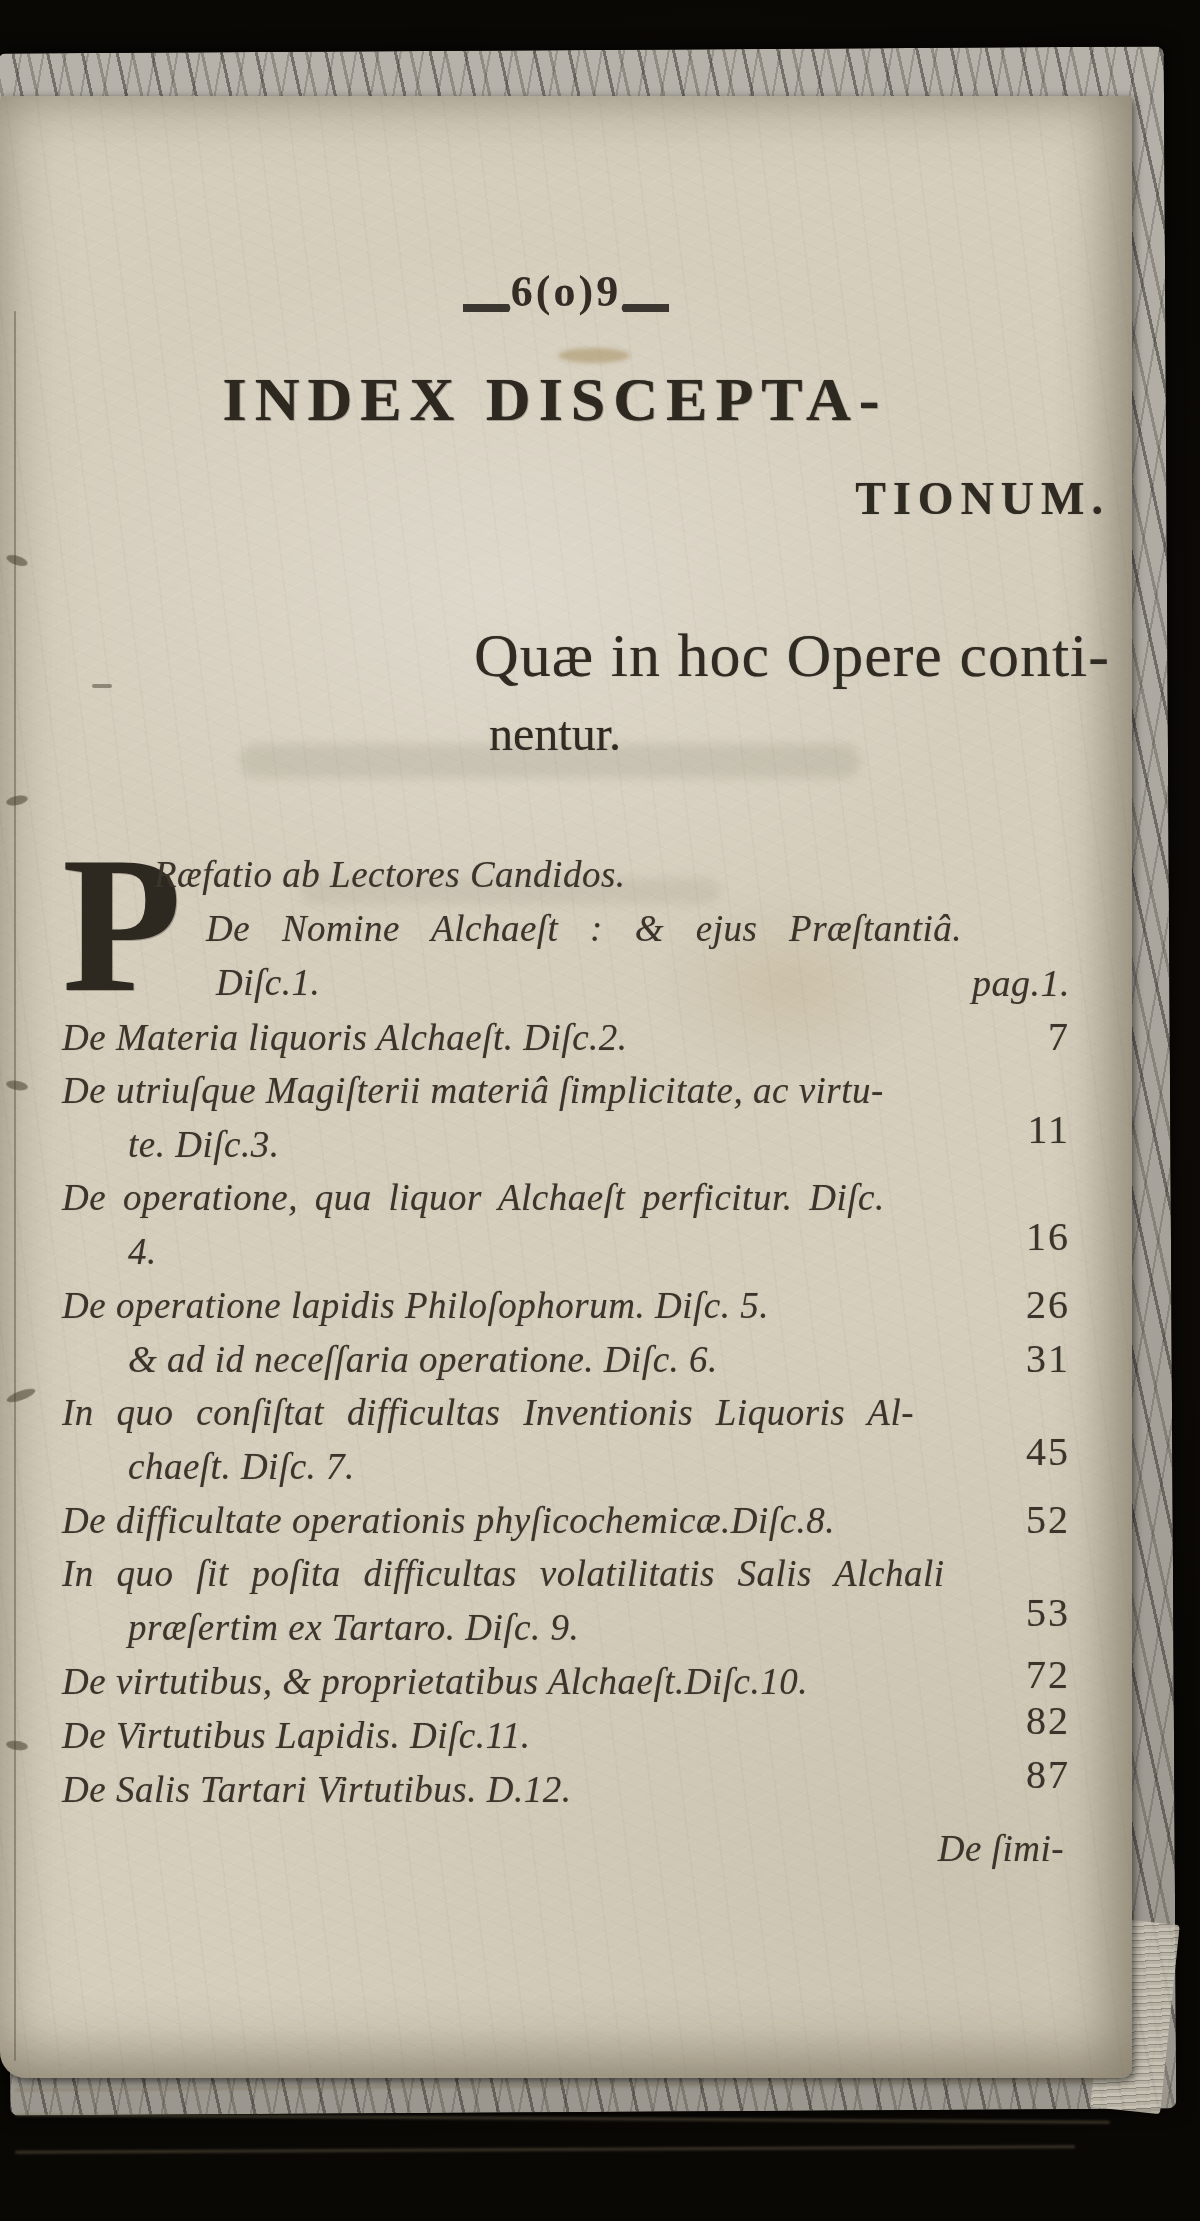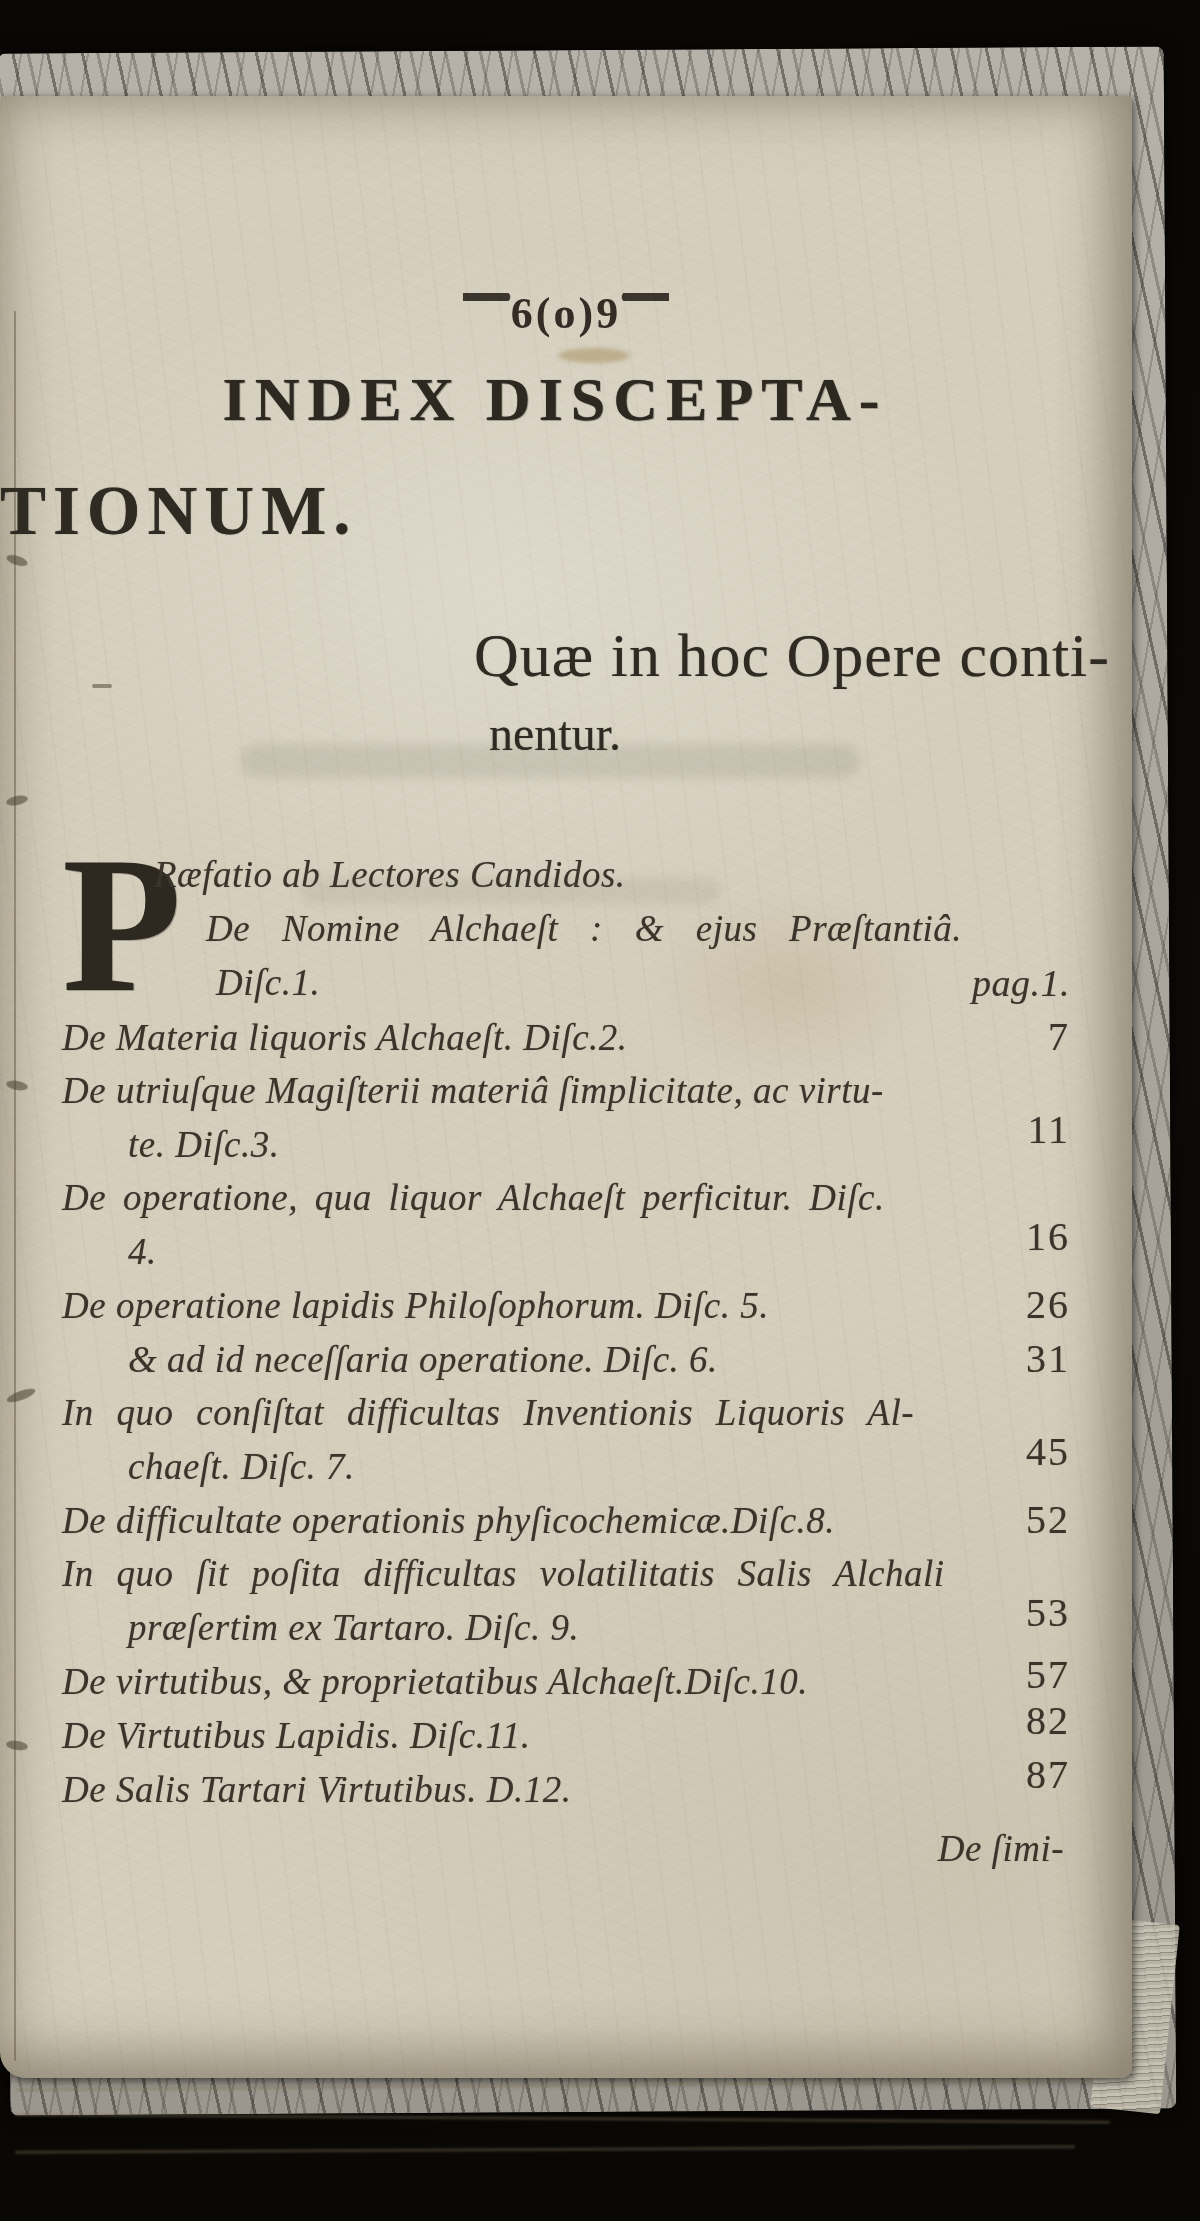--- a/index.html
+++ b/index.html
@@ -53,33 +53,33 @@
   .stain-mid{position:absolute;left:640px;top:790px;width:300px;height:200px;border-radius:50%;background:radial-gradient(ellipse,rgba(176,154,112,.25),transparent 65%);filter:blur(6px);}
   .bleed-a{position:absolute;left:240px;top:648px;width:620px;height:34px;border-radius:18px;background:rgba(102,96,80,.14);filter:blur(5px);}
   .bleed-b{position:absolute;left:300px;top:782px;width:420px;height:26px;border-radius:14px;background:rgba(102,96,80,.10);filter:blur(5px);}
   .stray-dash{position:absolute;left:92px;top:588px;width:20px;height:4px;background:rgba(70,62,48,.5);border-radius:2px;}
   .crease{position:absolute;left:15px;height:3px;background:rgba(128,116,90,.38);filter:blur(1px);border-radius:2px;}
   .crease.c1{top:1988px;width:1080px;transform:rotate(-.5deg);}
   .crease.c2{top:2021px;width:1095px;transform:rotate(.4deg);}
   .crease.c3{top:2052px;width:1060px;transform:rotate(-.3deg);}
   
   .ornament{position:absolute;left:0;top:170px;width:1132px;text-align:center;font-size:44px;letter-spacing:3px;color:#332d25;font-weight:700;}
-  .ornament-inner{display:inline-flex;align-items:flex-start;gap:0;}
+  .ornament-inner{display:inline-flex;align-items:flex-end;gap:0;}
   .fleuron{display:inline-block;width:52px;height:18px;position:relative;
     background:
       radial-gradient(circle at 12% 50%, #2e2a23 5px, transparent 6px),
       radial-gradient(circle at 38% 50%, #2e2a23 7px, transparent 8px),
       radial-gradient(ellipse 14px 5px at 72% 50%, #2e2a23 60%, transparent 70%),
       linear-gradient(90deg, transparent 0 8%, #2e2a23 8% 92%, transparent 92%);
     background-size:100% 8px;background-position:center;background-repeat:no-repeat,no-repeat,no-repeat,no-repeat;
     border-radius:8px;opacity:.92;}
   .fleuron.left{transform:scaleX(-1);}
   
   .title1{position:absolute;left:0;top:268px;width:1110px;text-align:center;font-size:62px;font-weight:700;letter-spacing:8px;color:#2d2820;text-shadow:0 0 1px rgba(45,40,32,.7), 1px 1px 0 rgba(45,40,32,.25);}
-  .title2{position:absolute;left:0;top:376px;width:1110px;text-align:left;font-size:69px;font-weight:700;letter-spacing:7px;color:#2f2a22;text-shadow:0 0 1px rgba(45,40,32,.6);}
+  .title2{position:absolute;left:0;top:376px;width:1110px;text-align:right;font-size:46px;font-weight:700;letter-spacing:7px;color:#2f2a22;text-shadow:0 0 1px rgba(45,40,32,.6);}
   .subtitle1{position:absolute;left:0;top:524px;width:1110px;text-align:right;font-size:62px;font-weight:400;color:#2f2a22;letter-spacing:1px;text-shadow:0 0 1px rgba(45,40,32,.5);}
   .subtitle2{position:absolute;left:0;top:610px;width:1110px;text-align:center;font-size:48px;font-weight:400;color:#2f2a22;text-shadow:0 0 1px rgba(45,40,32,.5);}
   
   .index{position:absolute;left:62px;top:752px;width:1008px;font-style:italic;font-size:37px;line-height:53px;color:#3a342b;letter-spacing:.5px;text-shadow:0 0 1px rgba(58,52,43,.4);}
   .entry-head{display:flex;}
   .dropcap{font-style:normal;font-weight:700;font-size:196px;line-height:.78;color:#2d2820;width:92px;flex:0 0 auto;text-shadow:1px 1px 0 rgba(45,40,32,.3);}
   .head-lines{flex:1;}
   .head-lines .hl{line-height:54px;}
   .hl2{margin-left:52px;word-spacing:22px;}
   .hl3{margin-left:62px;display:flex;}
@@ -186,21 +186,21 @@
     <div class="row sp">
         <span class="t">In quo ſit poſita difficultas volatilitatis Salis Alchali</span>
         <span class="p"></span>
       </div>
     <div class="row ind raised">
         <span class="t">præſertim ex Tartaro.  Diſc. 9.</span>
         <span class="p">53</span>
       </div>
     <div class="row raised-sm">
         <span class="t">De virtutibus, &amp; proprietatibus Alchaeſt.Diſc.10.</span>
-        <span class="p">57</span>
+        <span class="p">72</span>
       </div>
     <div class="row raised">
         <span class="t">De Virtutibus Lapidis.  Diſc.11.</span>
         <span class="p">82</span>
       </div>
     <div class="row raised">
         <span class="t">De Salis Tartari Virtutibus.  D.12.</span>
         <span class="p">87</span>
       </div>
 

